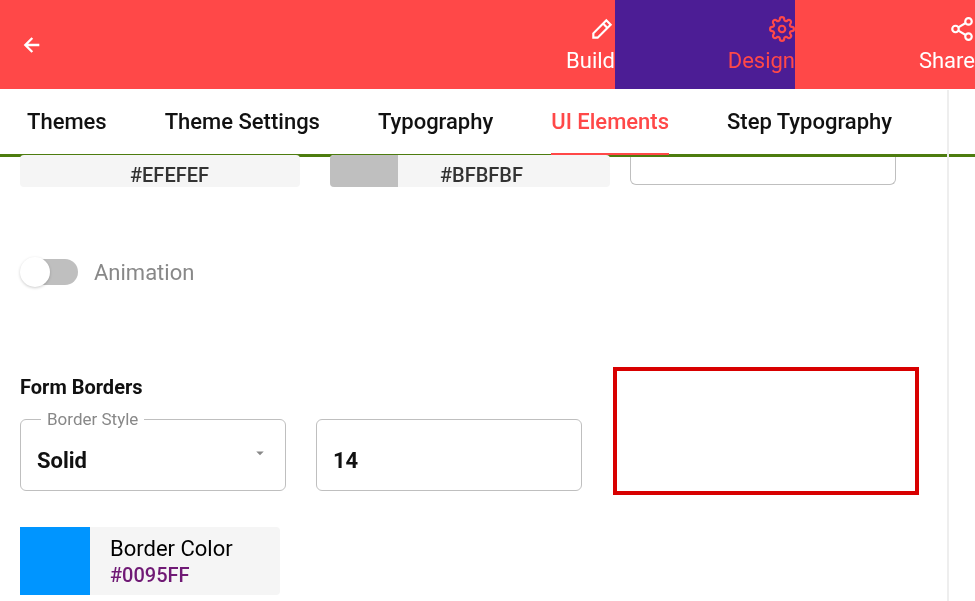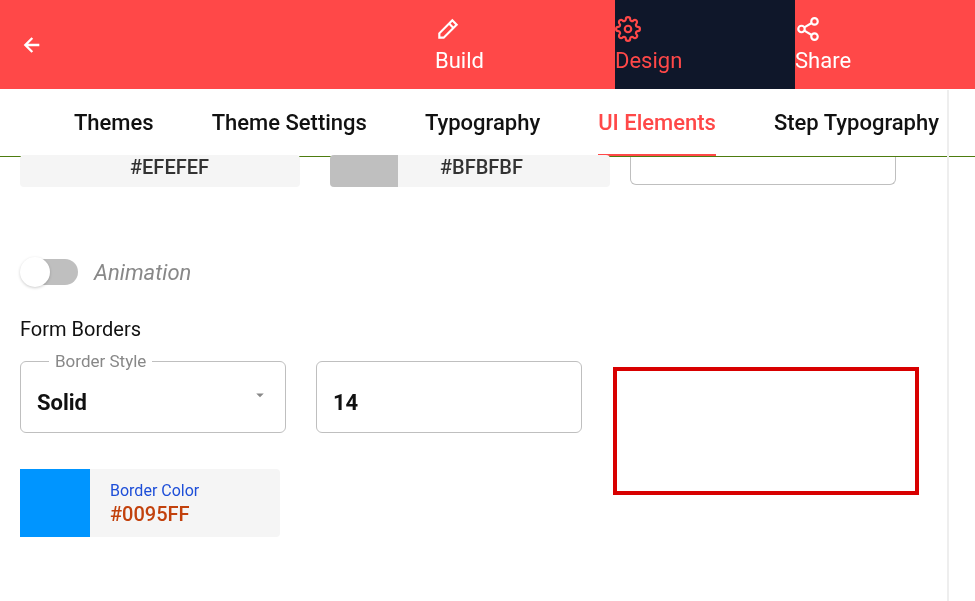--- a/index.html
+++ b/index.html
@@ -15,100 +15,100 @@
     .back-btn {
       display: flex; align-items: center; justify-content: center;
       width: 60px;
       color: #fff;
       cursor: pointer;
     }
     .back-btn svg { width: 28px; height: 28px; stroke: #fff; stroke-width: 2; fill: none; }
     .topbar-spacer { flex: 1; }
     .toptab {
       width: 180px;
-      display: flex; flex-direction: column; justify-content: center; align-items: flex-start;
+      display: flex; flex-direction: column; justify-content: center; align-items: flex-end;
       color: #fff; cursor: pointer; gap: 6px; font-size: 22px; font-weight: 400;
     }
-    .toptab.active { background: #0f172a; color: #ff4848; }
+    .toptab.active { background: #4c1d95; color: #ff4848; }
     .toptab svg { width: 26px; height: 26px; stroke: currentColor; stroke-width: 2; fill: none; }
 
     .subnav {
       display: flex; align-items: center; height: 68px;
-      border-bottom: 1px solid #4d7c0f; padding: 0 36px; gap: 58px;
-      font-size: 22px; font-weight: 500; color: #111; justify-content: flex-end;
+      border-bottom: 3px solid #4d7c0f; padding: 0 27px; gap: 58px;
+      font-size: 22px; font-weight: 500; color: #111;
     }
     .subnav-item { cursor: pointer; padding: 20px 0; position: relative; }
     .subnav-item.active { color: #ff4848; }
     .subnav-item.active::after {
       content:""; position:absolute; left:0; right:0; bottom:-1px; height:2px; background:#ff4848;
     }
 
     .content {
       padding: 0 20px 20px 20px;
       position: relative;
     }
 
     .color-row {
       display: flex; gap: 30px; align-items: flex-start;
     }
     .color-chip {
-      display: flex; background: #f5f5f5; border-radius: 4px; align-items: flex-start;
+      display: flex; background: #f5f5f5; border-radius: 4px; align-items: flex-end;
       height: 32px; width: 280px; overflow: hidden; margin-top: -2px;
     }
     .color-chip .swatch { width: 68px; height: 68px; margin-top: -36px; }
     .color-chip .hex { padding-left: 42px; font-size: 20px; color: #333; font-weight: 500; }
 
     .border-radius-field-partial {
       position: absolute; left: 630px; top: 0;
       width: 266px; height: 28px;
       border: 1px solid #bfbfbf; border-top: none; border-radius: 0 0 6px 6px;
     }
 
-    .animation-row { display: flex; align-items: center; gap: 16px; margin-top: 72px; margin-left: 2px; font-style: italic; }
+    .animation-row { display: flex; align-items: center; gap: 16px; margin-top: 72px; margin-left: 2px; }
     .toggle {
       width: 56px; height: 26px; background: #bfbfbf; border-radius: 13px; position: relative; cursor: pointer;
     }
     .toggle .knob {
       width: 30px; height: 30px; background:#fff; border-radius: 50%; position: absolute; top: -2px; left: -2px;
       box-shadow: 0 1px 3px rgba(0,0,0,0.2);
     }
     .animation-label { font-size: 22px; color: #888; }
 
-    .section-title { font-size: 20px; color: #111; font-weight: 400; margin-top: 32px; }
+    .section-title { font-size: 20px; color: #111; font-weight: 700; margin-top: 90px; }
 
     .borders-row { display: flex; gap: 30px; margin-top: 20px; }
     .field {
       position: relative;
       border: 1px solid #bfbfbf; border-radius: 6px;
       width: 266px; height: 72px;
       display: flex; align-items: center; padding: 0 16px;
     }
     .field .floating-label {
-      position: absolute; top: -11px; left: 28px; background: #fff; padding: 0 6px;
+      position: absolute; top: -11px; left: 20px; background: #fff; padding: 0 6px;
       font-size: 17px; color: #888;
     }
     .field .value { font-size: 22px; color: #111; margin-top: 10px; font-weight: bold; }
     .field .chevron { margin-left: auto; }
     .field .chevron svg { width: 18px; height: 18px; fill: #888; }
 
     .highlight-box {
       position: absolute; border: 4px solid #d80000;
       left: 613px; top: 367px; width: 306px; height: 128px;
       pointer-events: none;
     }
 
     .border-color-row { margin-top: 36px; }
     .border-color {
       display: flex; align-items: center; background: #f5f5f5; border-radius: 4px;
       width: 260px; height: 68px;
     }
     .border-color .swatch { width: 70px; height: 68px; }
     .border-color .info { padding-left: 20px; display:flex; flex-direction:column; gap:2px;}
-    .border-color .info .lbl { font-size: 16px; color: #1d4ed8; }
-    .border-color .info .hex { font-size: 20px; color: #c2410c; font-weight: 500; }
+    .border-color .info .lbl { font-size: 22px; color: #000000; }
+    .border-color .info .hex { font-size: 20px; color: #701a75; font-weight: 500; }
 
     .right-divider { position:absolute; right:26px; top:90px; bottom:0; width:2px; background:#eee; }
   </style>
 </head>
 <body>
 
 <div class="topbar">
   <div class="back-btn">
     <svg viewBox="0 0 24 24">
         <path d="M14 6l-6 6 6 6M8 12h12"></path>

